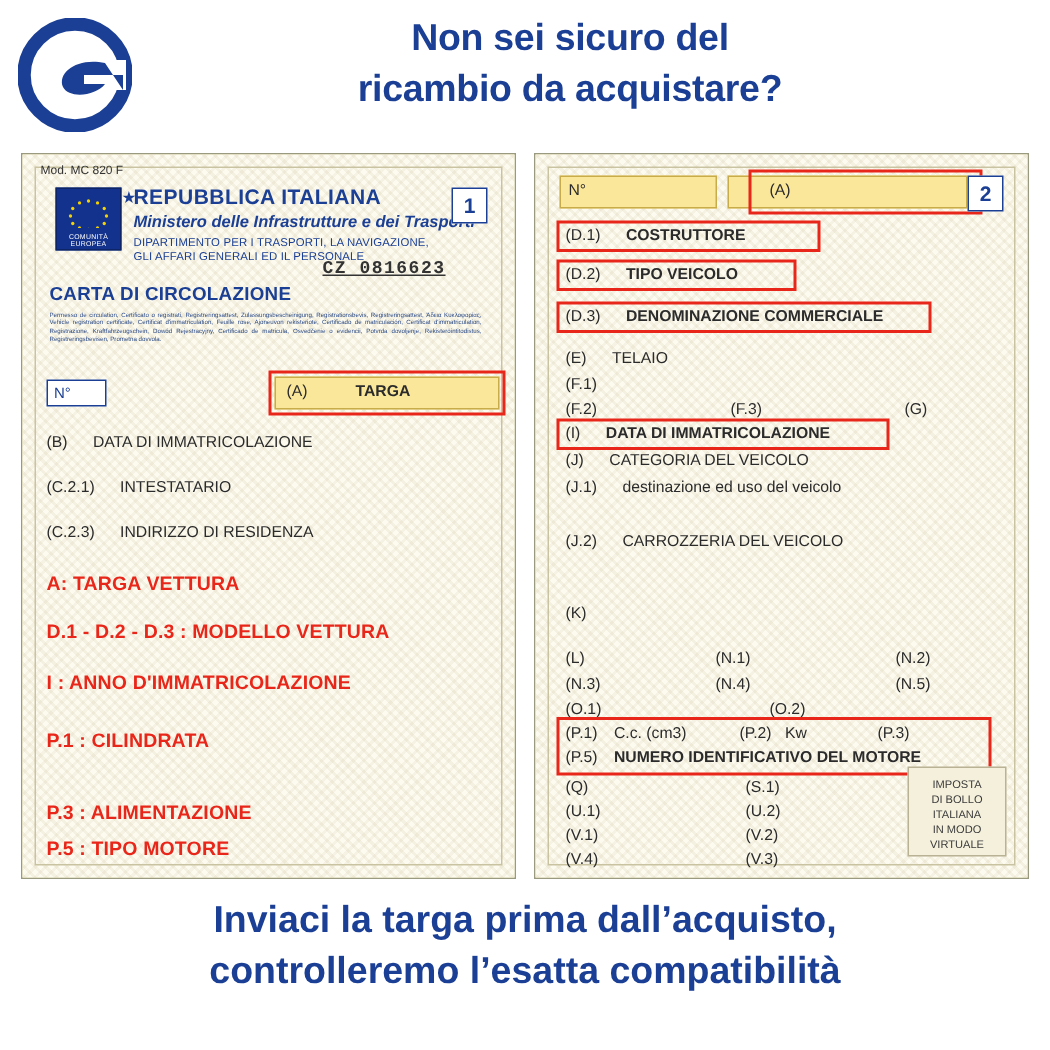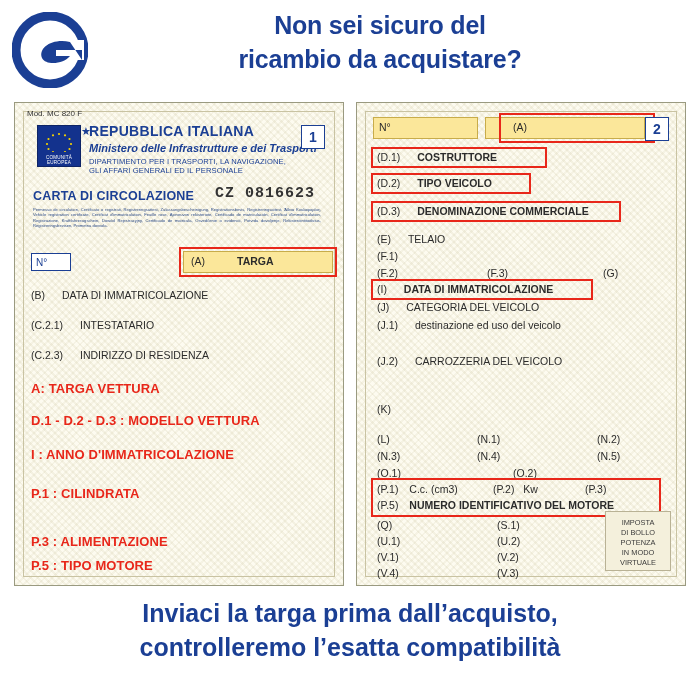--- a/index.html
+++ b/index.html
@@ -84,22 +84,22 @@
   }
   .numbox{
     position:absolute;width:22px;height:22px;border:1px solid #1b3f94;color:#1b3f94;
     font-weight:bold;font-size:14px;text-align:center;line-height:22px;background:#fff;
   }
   .carta{
     position:absolute;left:18px;top:86px;font-size:12.5px;font-weight:bold;color:#1b3f94;
     letter-spacing:.2px;
   }
   .cz{
-    position:absolute;left:200px;top:82px;font-size:15px;font-weight:bold;color:#333;
-    letter-spacing:1px;font-family:"Liberation Mono", monospace;
+    position:absolute;left:200px;top:69px;font-size:12px;font-weight:bold;color:#333;
+    letter-spacing:1px;font-family:"Liberation Mono", monospace;text-decoration:underline;
   }
   .microtext{
     position:absolute;left:18px;top:104px;width:288px;font-size:4.1px;color:#2b4a86;
     line-height:5.4px;text-align:justify;
   }
   .fieldrow{
     position:absolute;font-size:10.5px;color:#2b2b2b;
   }
   .nbox-line{
     position:absolute;left:16px;top:150px;width:40px;height:18px;border:1px solid #1b3f94;
@@ -315,21 +315,21 @@
 
   <div class="r-field" style="left:20px;top:448px;">(V.1)</div>
   <div class="r-field" style="left:140px;top:448px;">(V.2)</div>
 
   <div class="r-field" style="left:20px;top:464px;">(V.4)</div>
   <div class="r-field" style="left:140px;top:464px;">(V.3)</div>
 
   <div class="imposta">
     <div>IMPOSTA</div>
     <div>DI BOLLO</div>
-    <div>POTENZA</div>
+    <div>ITALIANA</div>
     <div>IN MODO</div>
     <div>VIRTUALE</div>
   </div>
 </div>
 
 <div class="footer">
   <div>Inviaci la targa prima dall’acquisto,</div>
   <div>controlleremo l’esatta compatibilità</div>
 </div>
 

